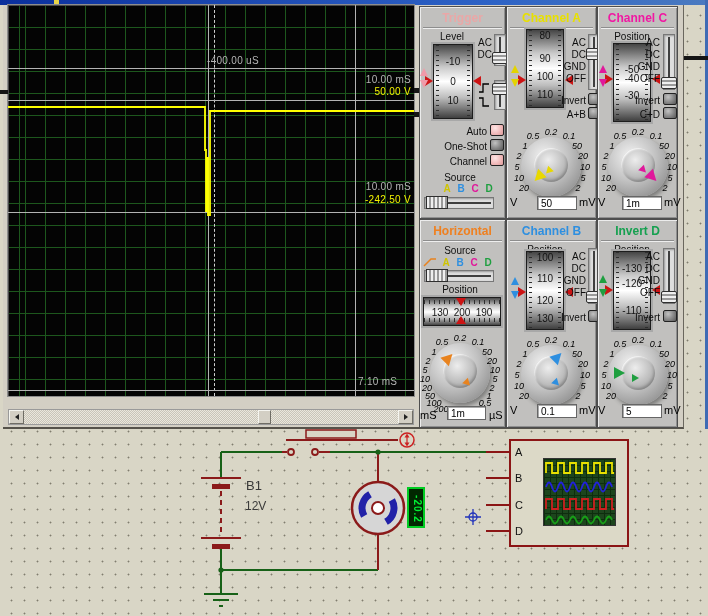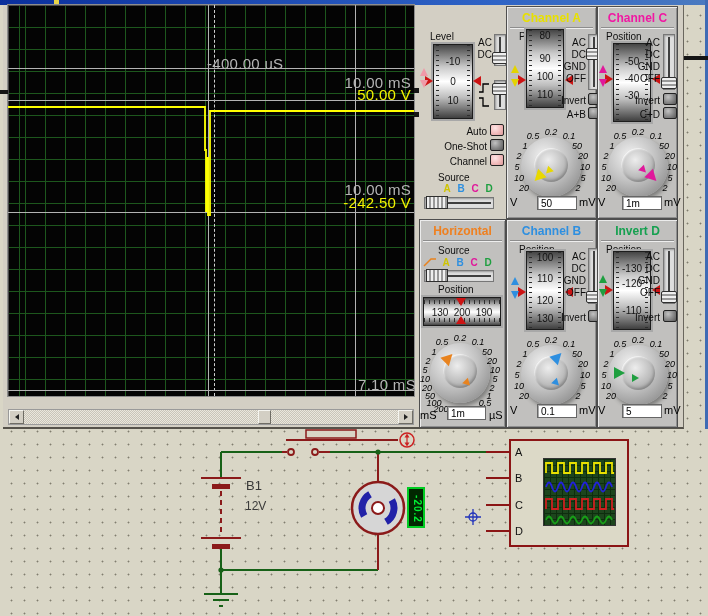--- a/index.html
+++ b/index.html
@@ -18,36 +18,36 @@
   
   #screen{position:absolute;left:8px;top:5px;width:406px;height:391px;
     background-color:#040404;
     background-image:repeating-linear-gradient(to right,#1d571d 0 1px,transparent 1px 20px),
                      repeating-linear-gradient(to bottom,#1d571d 0 1px,transparent 1px 22px);
     background-position:17px 0,0 0;
     box-shadow:0 0 0 1px #8d8d8d, inset 1px 1px 0 #4a4a4a}
   .curv{position:absolute;top:0;bottom:0;width:1px;background:#b3b3b3}
   .curvd{position:absolute;top:0;bottom:0;width:0;border-left:1px dashed #d0d0d0}
   .curh{position:absolute;left:0;right:0;height:1px;background:#b3b3b3}
-  .slbl{position:absolute;font-size:15px;color:#b5b5b5;letter-spacing:.3px;white-space:nowrap}
+  .slbl{position:absolute;font-size:10px;color:#b5b5b5;letter-spacing:.3px;white-space:nowrap}
   .slbl.yel{color:#f2f200}
   
   #sbar{position:absolute;left:8px;top:409px;width:406px;height:16px;border:1px solid #9a9a9a;
     background:#d6d2c6;background-image:repeating-conic-gradient(#eae7dd 0% 25%,#c9c5b9 25% 50%);background-size:2px 2px}
   .sbtn{position:absolute;width:15px;height:14px;background:#d3cfc4;border:1px solid;border-color:#f5f5f0 #6f6d65 #6f6d65 #f5f5f0;display:flex;align-items:center;justify-content:center}
   .sb-l{width:0;height:0;border-top:3px solid transparent;border-bottom:3px solid transparent;border-right:4px solid #222}
   .sb-r{width:0;height:0;border-top:3px solid transparent;border-bottom:3px solid transparent;border-left:4px solid #222}
   .sbthumb{position:absolute;width:13px;height:14px;background:#d3cfc4;border:1px solid;border-color:#f5f5f0 #6f6d65 #6f6d65 #f5f5f0}
   
   .panel{position:absolute;background:#c1c0be;border:1px solid #4e4e4e;box-shadow:inset 1px 1px 0 #ececec,inset -1px -1px 0 #8f8f8f}
   .ptitle{position:absolute;left:0;right:0;top:4px;text-align:center;font-weight:bold;font-size:12px}
   .groove{position:absolute;left:3px;right:3px;top:20px;height:2px;border-top:1px solid #8d8d8d;border-bottom:1px solid #eee}
   .lab{position:absolute;font-size:10px;color:#0f0f0f;white-space:nowrap}
   .lab.r{text-align:right}
-  .lab.c{text-align:left}
+  .lab.c{text-align:center}
   .vscale{position:absolute;border:1px solid #1d1d1d;
     background-image:
       repeating-linear-gradient(to bottom,#2e2e2e 0 1px,transparent 1px 5px),
       repeating-linear-gradient(to bottom,#2e2e2e 0 1px,transparent 1px 5px),
       linear-gradient(to bottom,#454545,#c9c9c9 30%,#ffffff 50%,#bdbdbd 72%,#3f3f3f);
     background-size:3px 100%,3px 100%,100% 100%;
     background-position:2px 0,calc(100% - 2px) 0,0 0;background-repeat:no-repeat;
     box-shadow:0 0 0 2px #a8a8a8}
   .snum{position:absolute;left:0;right:0;text-align:center;font-size:10px;color:#141414}
   .hscale{position:absolute;border:1px solid #1d1d1d;
@@ -134,20 +134,24 @@
   <div class="sbtn" style="left:398px;top:410px">
       <span class="sb-r"></span>
     </div>
   <div class="sbthumb" style="left:258px;top:410px"></div>
 
   <div class="blackmark" style="left:0;top:90px;width:8px;height:4px"></div>
   <div class="blackmark" style="left:414px;top:88px;width:5px;height:5px"></div>
   <div class="blackmark" style="left:414px;top:112px;width:5px;height:5px"></div>
   <div class="blackmark" style="left:684px;top:56px;width:24px;height:4px"></div>
 
+  <div class="panel" style="left:419px;top:6px;width:87px;height:213px">
+    <div class="ptitle" style="color:#eaa7a7">Trigger</div>
+    <div class="groove"></div>
+  </div>
   <div class="lab c" style="left:430px;top:31px;width:44px">Level</div>
   <div class="vscale" style="left:433px;top:44px;width:40px;height:75px">
     <span class="snum" style="top:11px">-10</span>
     <span class="snum" style="top:31px">0</span>
     <span class="snum" style="top:50px">10</span>
   </div>
   <span class="trir" style="left:425px;top:76px"></span>
   <span class="tril" style="left:473px;top:76px"></span>
   <span class="cup" style="left:420px;top:68px;color:#ef9aa8"></span>
   <span class="cdn" style="left:420px;top:80px;color:#ef9aa8"></span>
@@ -225,21 +229,21 @@
   <span class="unit" style="left:510px;top:196px">V</span>
   <div class="valbox" style="left:537px;top:196px;width:40px">50</div>
   <span class="unit" style="left:579px;top:196px">mV</span>
 
   <div class="panel" style="left:597px;top:6px;width:81px;height:213px">
     <div class="ptitle" style="color:#f018a2">Channel C</div>
     <div class="groove"></div>
   </div>
   <div class="lab c" style="left:606px;top:31px;width:52px">Position</div>
   <div class="vscale" style="left:613px;top:43px;width:38px;height:79px">
-    <span class="snum" style="top:12px">-50</span>
+    <span class="snum" style="top:20px">-50</span>
     <span class="snum" style="top:29px">-40</span>
     <span class="snum" style="top:46px">-30</span>
   </div>
   <span class="trir" style="left:605px;top:74px"></span>
   <span class="tril" style="left:652px;top:74px"></span>
   <span class="cup" style="left:599px;top:65px;color:#e0189b"></span>
   <span class="cdn" style="left:599px;top:79px;color:#e0189b"></span>
   <div class="lab r" style="left:634px;top:37px;width:26px">AC</div>
   <div class="lab r" style="left:634px;top:49px;width:26px">DC</div>
   <div class="lab r" style="left:634px;top:61px;width:26px">GND</div>

